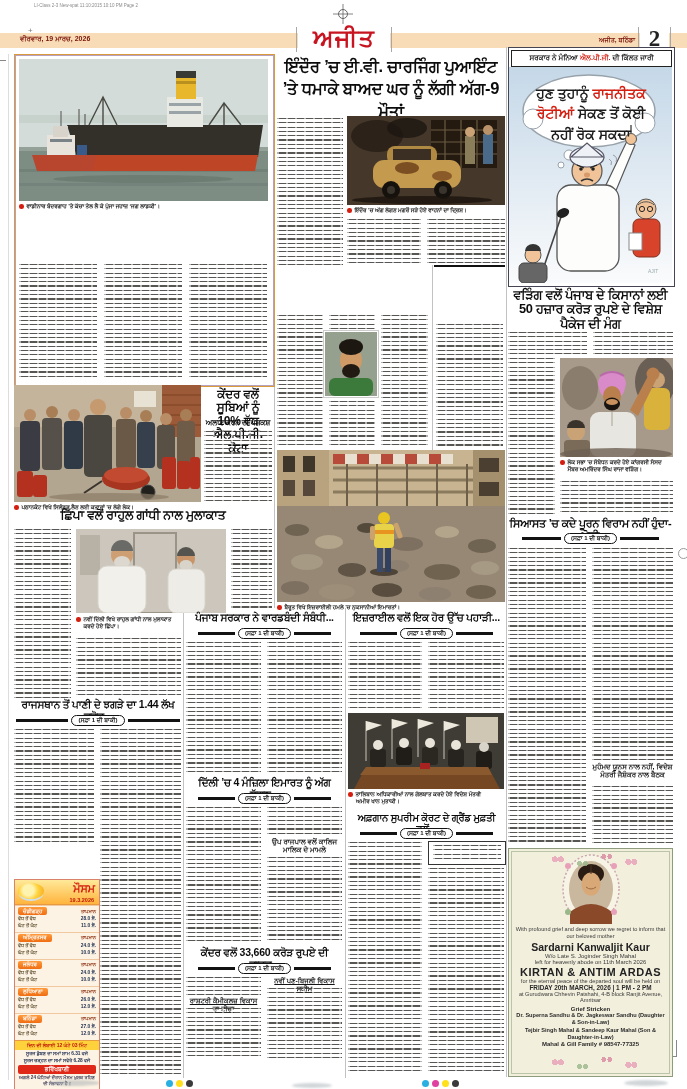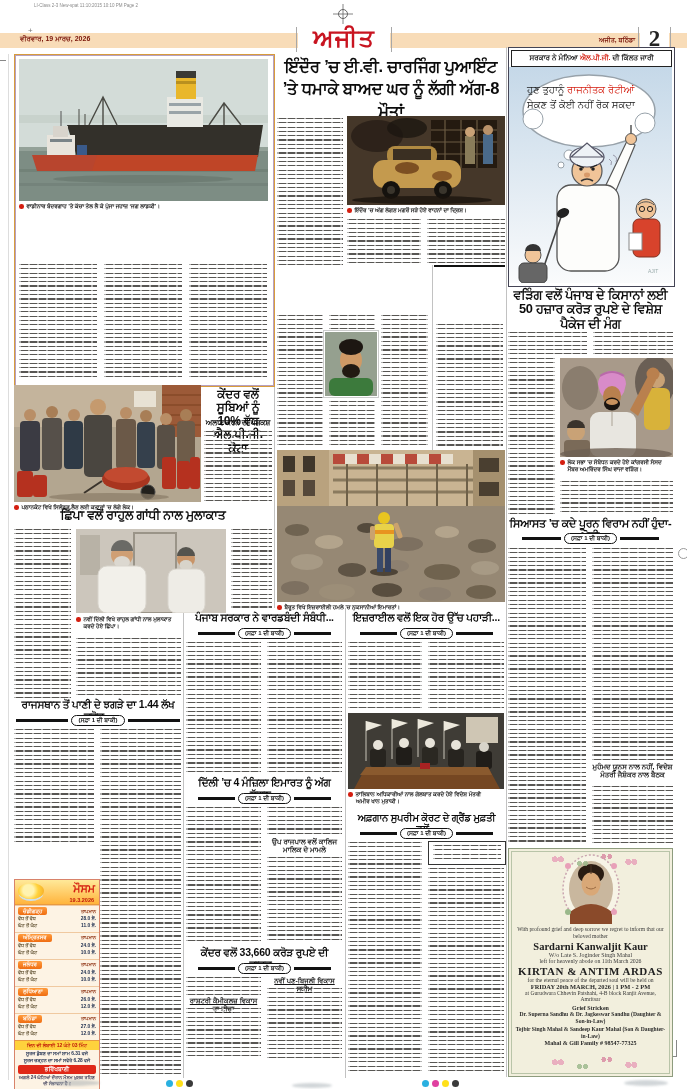--- a/index.html
+++ b/index.html
@@ -35,21 +35,21 @@
   .wx-temp{color:#8a2a08;font-weight:bold;font-size:4.8px;}
   .wx-row{display:flex;justify-content:space-between;color:#5a4a2a;font-weight:bold;font-size:4.8px;line-height:1.45;}
   .wx-val{color:#203050;}
   .wx-band{background:#ffd23c;color:#c01808;font-weight:bold;text-align:center;font-size:5px;padding:1px 0;border-top:1px solid #e89a40;}
   .wx-line{color:#203050;font-weight:bold;text-align:center;font-size:4.8px;line-height:1.5;}
   .wx-fc-t{background:#e02818;color:#fff;font-weight:bold;text-align:center;font-size:6px;padding:1px 0;margin:1px 3px 0 3px;border-radius:2px;}
   .wx-fc{color:#3a3a58;font-weight:bold;text-align:center;font-size:4.7px;line-height:1.35;padding:1px 4px;}
   
   .ob{background:#f2efdd;border:1px solid #8e9c7e;box-shadow:inset 0 0 0 2px #f2efdd, inset 0 0 0 3px #b9c4a8;
       display:flex;flex-direction:column;align-items:center;text-align:center;padding:5px 6px 4px 6px;box-sizing:border-box;}
-  .ob div{width:100%;font-family:Liberation Serif, serif;}
+  .ob div{width:100%;}
   .flower{position:absolute;width:22px;height:18px;opacity:.8;
      background:
       radial-gradient(circle at 30% 40%, #e8a0b8 0 3px, transparent 3px),
       radial-gradient(circle at 60% 25%, #d887a0 0 2.5px, transparent 2.5px),
       radial-gradient(circle at 75% 55%, #e8a0b8 0 3px, transparent 3px),
       radial-gradient(circle at 45% 65%, #9ab88a 0 2.5px, transparent 2.5px);}
   .ph{position:absolute;overflow:hidden;}
   .cart-cap{border:1px solid #222;background:#fff;font-weight:bold;font-size:7.2px;text-align:center;line-height:1.9;}
   .red{color:#d41e10;}
   .cmyk{position:absolute;display:flex;gap:3px;}
@@ -278,21 +278,21 @@
           <span class="wx-val">12.0 ਸੈਂ.</span>
         </div>
     </div>
     <div class="wx-band">ਦਿਨ ਦੀ ਲੰਬਾਈ 12 ਘੰਟੇ 03 ਮਿੰਟ</div>
     <div class="wx-line">ਸੂਰਜ ਡੁੱਬਣ ਦਾ ਸਮਾਂ ਸ਼ਾਮ 6.31 ਵਜੇ</div>
     <div class="wx-line">ਸੂਰਜ ਚੜ੍ਹਨ ਦਾ ਸਮਾਂ ਸਵੇਰੇ 6.28 ਵਜੇ</div>
     <div class="wx-fc-t">ਭਵਿੱਖਬਾਣੀ</div>
     <div class="wx-fc">ਅਗਲੇ 24 ਘੰਟਿਆਂ ਦੌਰਾਨ ਮੌਸਮ ਖੁਸ਼ਕ ਰਹਿਣ ਦੀ ਸੰਭਾਵਨਾ ਹੈ।</div>
   </div>
 
-  <div class="abs hl" style="left:277px;top:55px;width:228px;font-size:16.5px;line-height:1.35;">ਇੰਦੌਰ ’ਚ ਈ.ਵੀ. ਚਾਰਜਿੰਗ ਪੁਆਇੰਟ ’ਤੇ ਧਮਾਕੇ ਬਾਅਦ ਘਰ ਨੂੰ ਲੱਗੀ ਅੱਗ-8 ਮੌਤਾਂ</div>
+  <div class="abs hl" style="left:277px;top:55px;width:228px;font-size:16.5px;line-height:1.35;">ਇੰਦੌਰ ’ਚ ਈ.ਵੀ. ਚਾਰਜਿੰਗ ਪੁਆਇੰਟ ’ਤੇ ਧਮਾਕੇ ਬਾਅਦ ਘਰ ਨੂੰ ਲੱਗੀ ਅੱਗ-9 ਮੌਤਾਂ</div>
   <div class="abs tx" style="left:277px;top:118px;width:66px;height:148px;"></div>
   <svg class="abs ph" style="left:347px;top:116px;" width="158" height="89" viewBox="0 0 158 89">
     <rect width="158" height="89" fill="#453729"></rect>
     <rect x="84" y="4" width="66" height="48" fill="#241a10"></rect>
     <path d="M84,14 h66 M84,26 h66 M84,38 h66 M98,4 v48 M114,4 v48 M130,4 v48" stroke="#6a5a42" stroke-width="1.2"></path>
     <ellipse cx="30" cy="20" rx="26" ry="16" fill="#2a2018" opacity=".9"></ellipse>
     <ellipse cx="60" cy="12" rx="20" ry="10" fill="#1c1610" opacity=".8"></ellipse>
     <rect x="118" y="20" width="10" height="28" fill="#8a7d5a"></rect>
       <circle cx="123" cy="16" r="5" fill="#c9a276"></circle>
     <rect x="136" y="18" width="10" height="30" fill="#4a6a8a"></rect>
@@ -511,21 +511,21 @@
       <circle cx="141" cy="142" r="2.6" fill="none" stroke="#222"></circle>
     <rect x="124" y="152" width="27" height="38" rx="6" fill="#d8432c" stroke="#803020"></rect>
     <rect x="120" y="166" width="13" height="17" fill="#fff" stroke="#888"></rect>
     <line x1="30" y1="214" x2="52" y2="150" stroke="#444" stroke-width="1.6"></line>
     <ellipse cx="54" cy="146" rx="6.5" ry="4.5" fill="#222" transform="rotate(-25 54 146)"></ellipse>
     <circle cx="24" cy="188" r="8" fill="#f0c498" stroke="#555"></circle>
     <path d="M16,184 a8,7 0 0 1 16,0" fill="#333"></path>
     <rect x="10" y="196" width="28" height="20" rx="5" fill="#666" stroke="#444"></rect>
     <path d="M100,92 q4,2 2,6 M104,88 q5,2 3,7" stroke="#99a" stroke-width="1" fill="none"></path>
   </svg>
-  <div class="abs" style="left:527px;top:83px;width:128px;font-size:10px;font-weight:normal;line-height:1.45;color:#1a1a1a;">
+  <div class="abs" style="left:527px;top:83px;width:128px;text-align:center;font-size:14px;font-weight:bold;line-height:1.45;color:#1a1a1a;">
     <span>ਹੁਣ ਤੁਹਾਨੂੰ </span><span class="red">ਰਾਜਨੀਤਕ ਰੋਟੀਆਂ</span><span> ਸੇਕਣ ਤੋਂ ਕੋਈ ਨਹੀਂ ਰੋਕ ਸਕਦਾ</span>
   </div>
   <div class="abs" style="left:648px;top:268px;font-size:5px;color:#9aa;">AJIT</div>
 
   <div class="abs hl" style="left:508px;top:288px;width:165px;font-size:12.8px;">ਵੜਿੰਗ ਵਲੋਂ ਪੰਜਾਬ ਦੇ ਕਿਸਾਨਾਂ ਲਈ 50 ਹਜ਼ਾਰ ਕਰੋੜ ਰੁਪਏ ਦੇ ਵਿਸ਼ੇਸ਼ ਪੈਕੇਜ ਦੀ ਮੰਗ</div>
   <div class="abs tx" style="left:508px;top:332px;width:79px;height:22px;"></div>
   <div class="abs tx" style="left:593px;top:332px;width:80px;height:22px;"></div>
   <div class="abs tx" style="left:508px;top:358px;width:47px;height:156px;"></div>
   <svg class="abs ph" style="left:560px;top:358px;" width="113" height="99" viewBox="0 0 113 99">
     <rect width="113" height="99" fill="#a89a8a"></rect>

